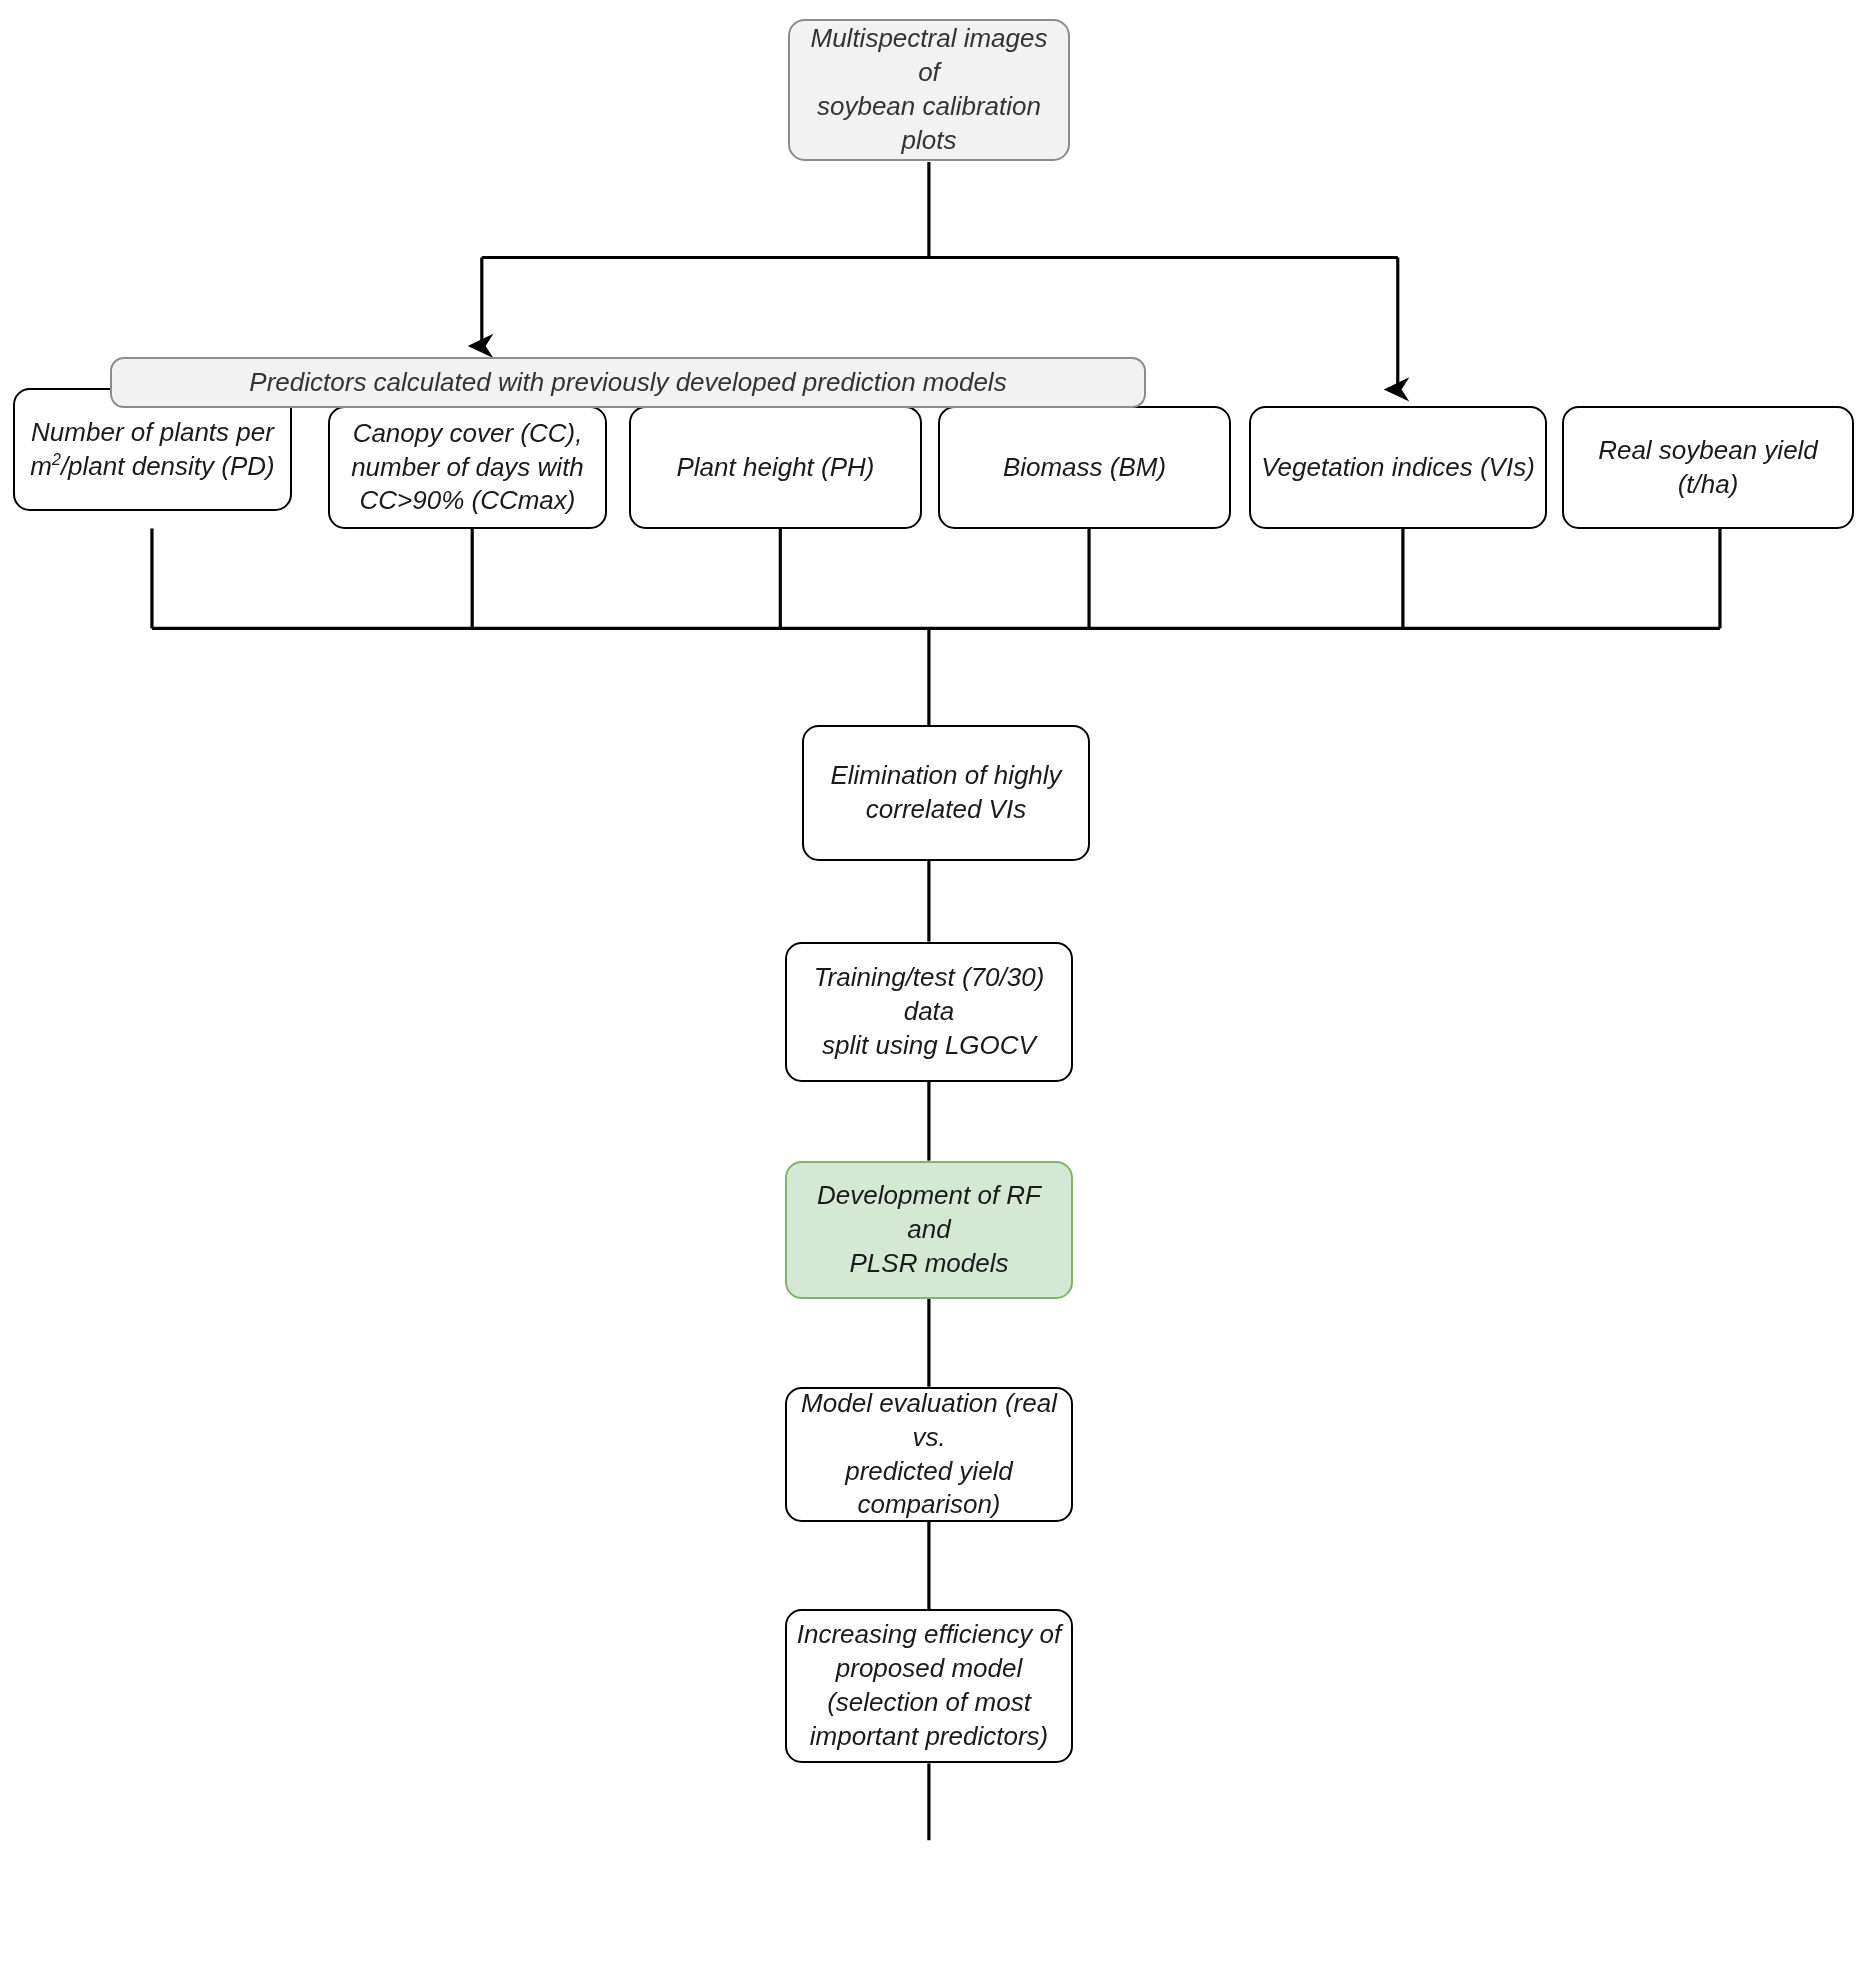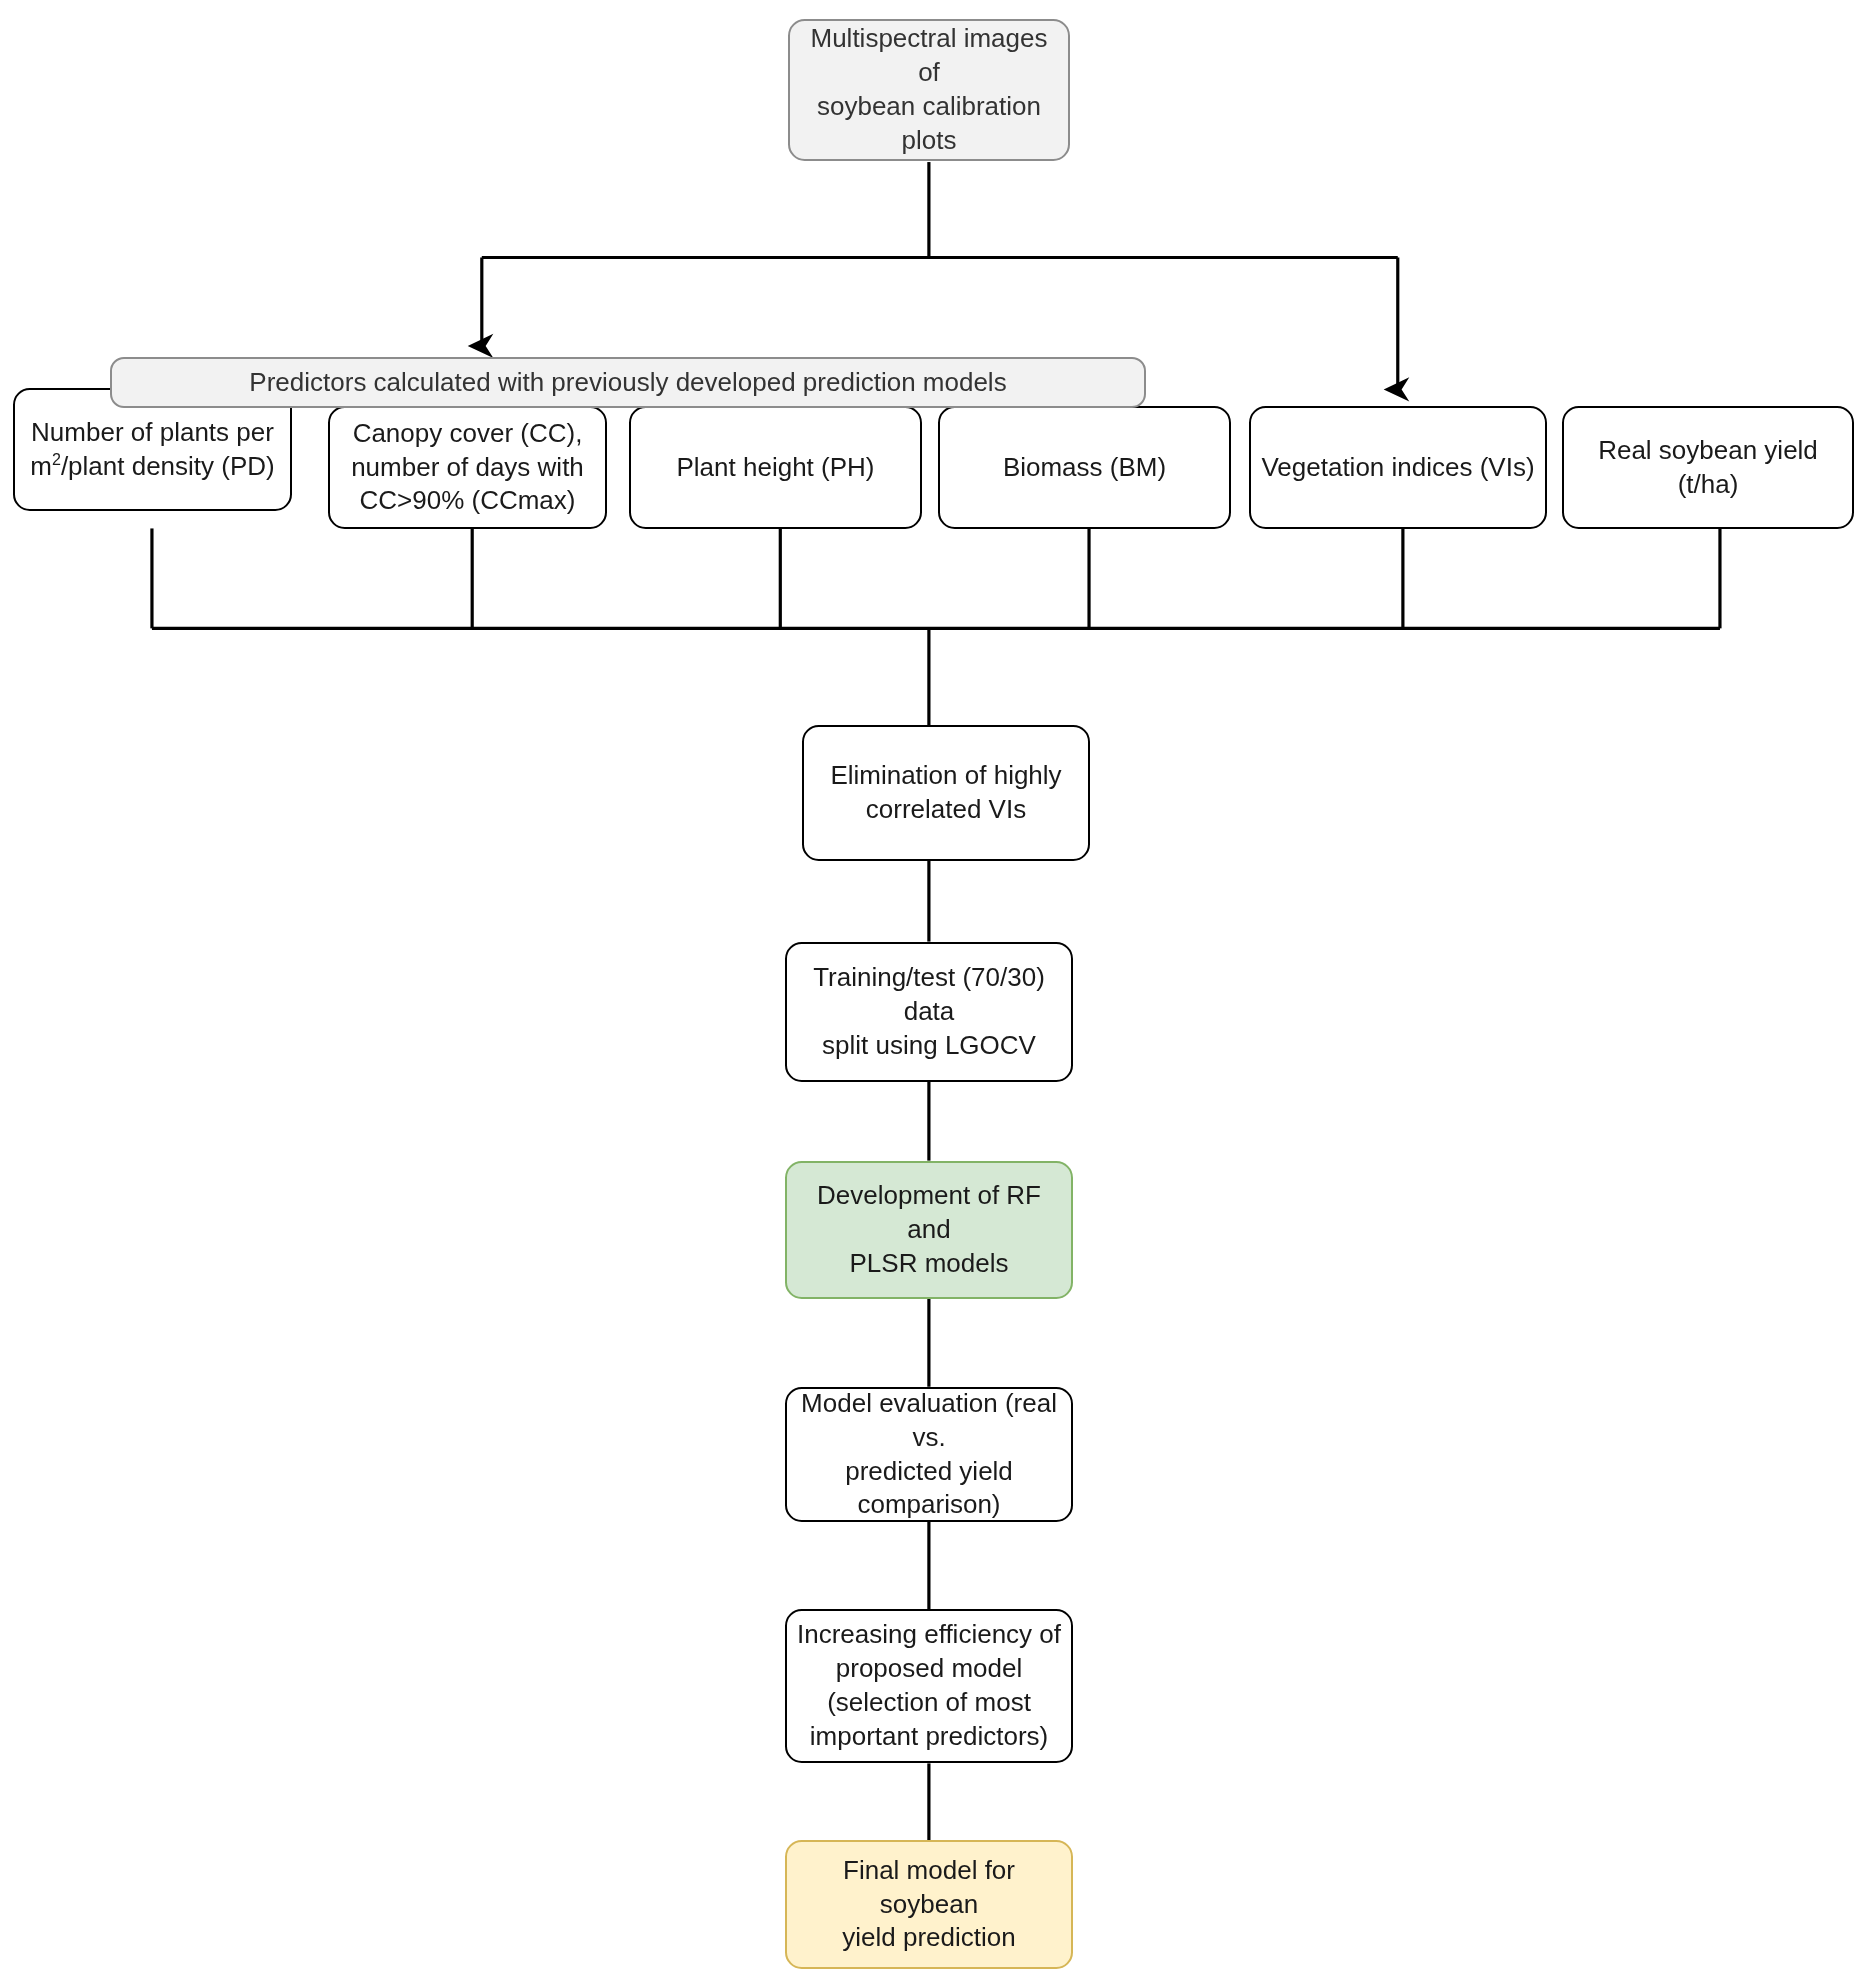--- a/index.html
+++ b/index.html
@@ -31,20 +31,21 @@
     display: flex;
     align-items: center;
     justify-content: center;
     text-align: center;
     border-radius: 16.7px;
     color: #1a1a1a;
     line-height: 1.30;
     padding: 20px 9px;
     white-space: pre-line;
     z-index: 3;
+    font-style: italic;
   }
   .node.plain {
     background: #ffffff;
     border: 2.6px solid #000000;
     font-size: 26px;
   }
   .node.grey {
     background: #f2f2f2;
     border: 2.6px solid #8c8c8c;
     font-size: 26px;
@@ -167,19 +168,15 @@
 comparison)</span>
   </div>
 
   <div class="node plain" style="left:785px; top:1609px; width:288px; height:154px;">
     <span>Increasing efficiency of
 proposed model
 (selection of most
 important predictors)</span>
   </div>
 
-  <div class="node yellow" style="left:785px; top:1840px; width:288px; height:129px;">
-    <span>Final model for soybean
-yield prediction</span>
-  </div>
 
 </div>
 
 
 </body></html>

